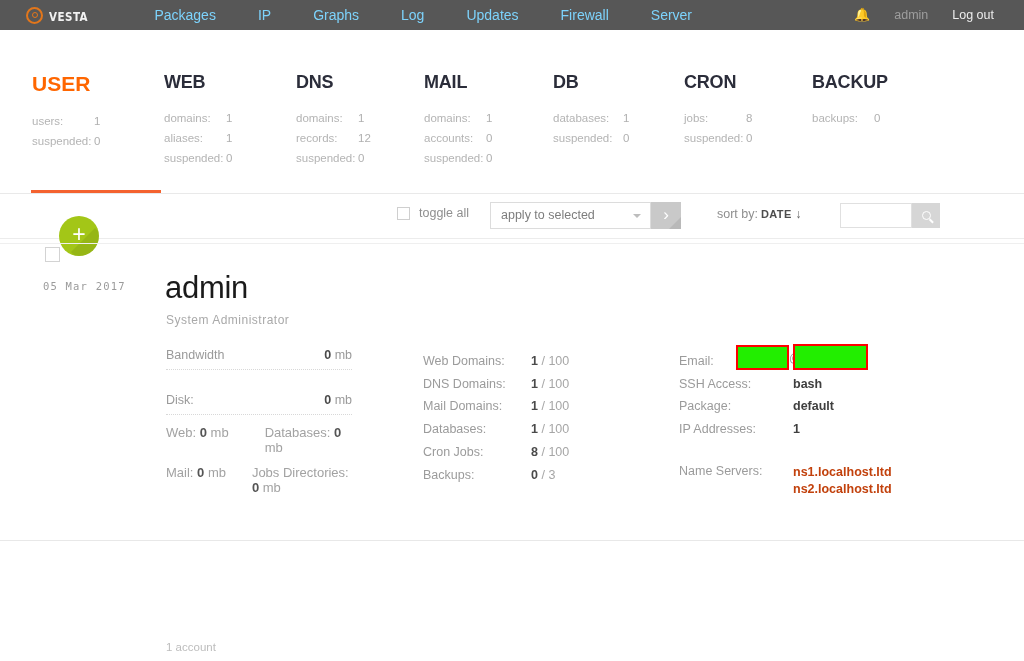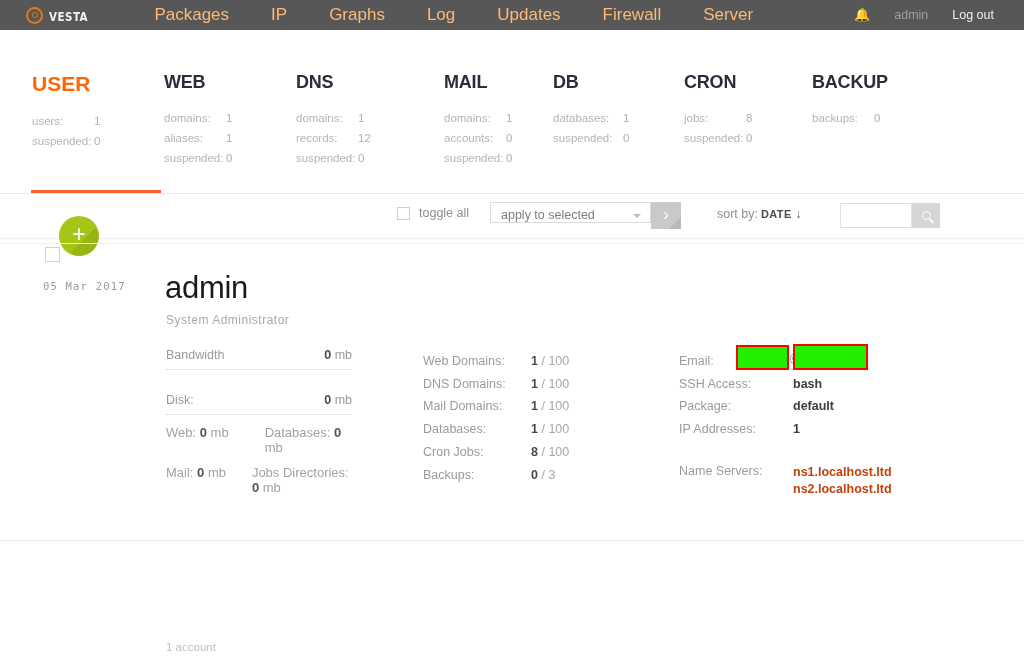--- a/index.html
+++ b/index.html
@@ -24,21 +24,21 @@
     display: flex; align-items: center; justify-content: center;
   }
   .logo-ring i { width: 6px; height: 6px; border-radius: 50%; border: 1px solid #e2761b; display:block; }
   .logo-text {
     color: #f2f2f2; font-size: 12.5px; font-weight: bold;
     letter-spacing: 0.5px; font-family: "DejaVu Sans Condensed","Liberation Sans",sans-serif;
     transform: scaleX(0.92); transform-origin: left center;
   }
   .nav { display: flex; align-items: center; margin-left: 42px; }
   .nav a {
-    color: #fdba74; font-size: 17px; text-decoration: none;
+    color: #7dd3fc; font-size: 14px; text-decoration: none;
     padding: 0 21px; line-height: 30px; white-space: nowrap;
   }
   .topright { position: absolute; right: 16px; display: flex; align-items: center; gap: 0; }
   .bell { color: #c6d92e; font-size: 13px; padding: 0 10px; line-height: 30px; }
   .user-name { color: #9e9e9e; font-size: 12.5px; padding: 0 14px; line-height: 30px; text-decoration: none; }
   .logout { color: #ededed; font-size: 12.5px; padding: 0 14px 0 10px; line-height: 30px; text-decoration: none; }
 
   
   .stats {
     position: relative; height: 162px;
@@ -65,21 +65,21 @@
     border-bottom: 1px solid #ececec; background: #fff;
   }
   .toggle-wrap { position: absolute; left: 397px; top: 12px; display: flex; align-items: center; gap: 9px; }
   .chk {
     width: 13px; height: 13px; border: 1px solid #cfcfcf; background: #fff; display: block;
   }
   .toggle-label { font-size: 12.5px; color: #8e8e8e; }
 
   .apply-select {
     position: absolute; left: 490px; top: 202px;
-    width: 161px; height: 21px; border: 1px solid #dcdcdc; background: #fff;
+    width: 161px; height: 27px; border: 1px solid #dcdcdc; background: #fff;
     font-size: 12.5px; color: #7d7d7d; line-height: 25px; padding-left: 10px;
   }
   .apply-caret {
     position: absolute; right: 9px; top: 11px;
     width: 0; height: 0; border-left: 4px solid transparent; border-right: 4px solid transparent;
     border-top: 4px solid #bdbdbd;
   }
   .apply-go {
     position: absolute; left: 651px; top: 202px; width: 30px; height: 27px;
     background: #c9c9c9; color: #ffffff; font-size: 17px;
@@ -235,21 +235,21 @@
     <div class="stat-row">
       <span class="k">records:</span>
       <span class="v">12</span>
     </div>
     <div class="stat-row">
       <span class="k">suspended:</span>
       <span class="v">0</span>
     </div>
   </div>
 
-  <div class="stat-col" style="left:444px;">
+  <div class="stat-col" style="left:424px;">
     <span class="stat-title">MAIL</span>
     <div class="stat-row">
       <span class="k">domains:</span>
       <span class="v">1</span>
     </div>
     <div class="stat-row">
       <span class="k">accounts:</span>
       <span class="v">0</span>
     </div>
     <div class="stat-row">

